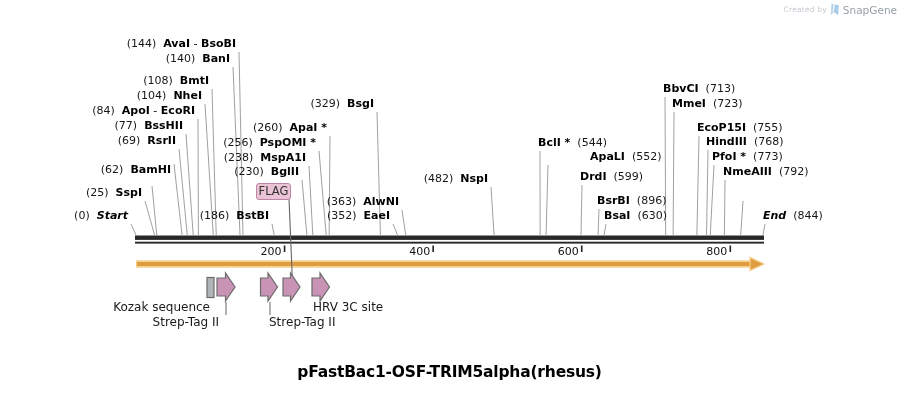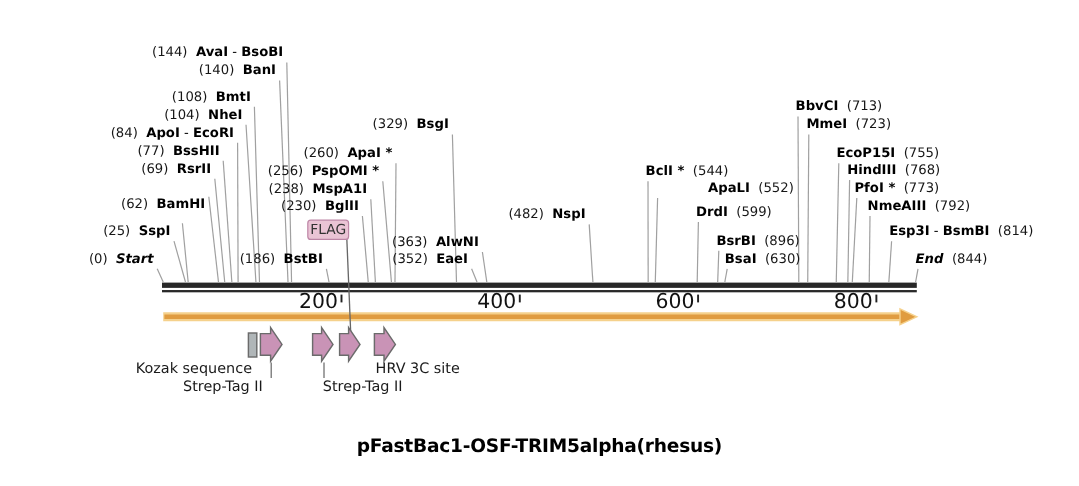--- a/index.html
+++ b/index.html
@@ -8,40 +8,48 @@
     font-family:"DejaVu Sans","Liberation Sans",sans-serif;
   }
   #map-svg{position:absolute;left:0;top:0;width:899px;height:405px;}
   #labels{position:absolute;left:0;top:0;width:899px;height:405px;}
   .site-label{position:absolute;white-space:nowrap;font-size:11px;line-height:13px;color:#161616;}
   .site-label .nm{font-weight:bold;color:#000;}
   .site-label .dsh{font-weight:normal;}
   .site-label.sleft .nm{margin-left:7px;}
   .site-label.sright .nm{margin-right:7px;}
   .site-label.italic .nm{font-style:italic;}
-  .ruler-num{position:absolute;font-size:17px;line-height:12px;color:#111;white-space:nowrap;}
+  .ruler-num{position:absolute;font-size:11px;line-height:12px;color:#111;white-space:nowrap;}
   .feat-label{position:absolute;font-size:12px;line-height:13px;color:#1a1a1a;white-space:nowrap;}
   .flag-box{
     position:absolute;border-radius:3px;text-align:center;
     font-size:11.5px;color:#333;
   }
   .title-line{position:absolute;left:0;right:0;text-align:center;white-space:nowrap;}
   #map-title{top:363px;font-size:15.5px;font-weight:bold;letter-spacing:-0.2px;color:#000;}
   #map-length{top:383px;font-size:12px;color:#222;}
   #watermark{
     position:absolute;top:3px;right:2px;display:flex;align-items:center;gap:3px;
   }
   #wm-created{font-size:7.5px;color:#c5cad0;letter-spacing:0.2px;}
   #wm-brand{font-size:10.5px;color:#98a1a8;}
 </style>
 </head>
 <body>
 
 <div id="stage">
 
+  <div id="watermark">
+    <span id="wm-created">Created by</span>
+    <svg width="10" height="13" viewBox="0 0 10 13">
+      <path d="M1.5 0.8 L8.8 2.2 L8.2 12.2 L4.6 9.4 L1.0 11.4 Z" fill="#a9cde9"></path>
+      <path d="M3.2 1.2 L5.0 1.6 L3.4 10.2 L2.4 10.8 Z" fill="#ffffff" opacity="0.85"></path>
+    </svg>
+    <span id="wm-brand">SnapGene</span>
+  </div>
 
   <svg id="map-svg">
       <line x1="131" y1="224" x2="136" y2="235" stroke="#a0a0a0" stroke-width="1"></line>
       <line x1="145" y1="201" x2="154.5722748815166" y2="235" stroke="#a0a0a0" stroke-width="1"></line>
       <line x1="152" y1="186" x2="156.8009478672986" y2="235" stroke="#a0a0a0" stroke-width="1"></line>
       <line x1="174" y1="164" x2="182.05924170616115" y2="235" stroke="#a0a0a0" stroke-width="1"></line>
       <line x1="179" y1="149" x2="187.25947867298578" y2="235" stroke="#a0a0a0" stroke-width="1"></line>
       <line x1="186" y1="134" x2="193.2026066350711" y2="235" stroke="#a0a0a0" stroke-width="1"></line>
       <line x1="198" y1="119" x2="198.40284360189574" y2="235" stroke="#a0a0a0" stroke-width="1"></line>
       <line x1="205" y1="104" x2="213.260663507109" y2="235" stroke="#a0a0a0" stroke-width="1"></line>
@@ -122,18 +130,17 @@
       <div class="site-label sright" style="top: 150px; left: 546px; margin-left: 44px;"><span class="nm"><span>ApaLI</span></span><span class="pos">(552)</span></div>
       <div class="site-label sright" style="top: 170px; left: 580px;"><span class="nm"><span>DrdI</span></span><span class="pos">(599)</span></div>
       <div class="site-label sright" style="top: 194px; left: 597px;"><span class="nm"><span>BsrBI</span></span><span class="pos">(896)</span></div>
       <div class="site-label sright" style="top: 209px; left: 604px;"><span class="nm"><span>BsaI</span></span><span class="pos">(630)</span></div>
       <div class="site-label sright" style="top: 82px; left: 663px;"><span class="nm"><span>BbvCI</span></span><span class="pos">(713)</span></div>
       <div class="site-label sright" style="top: 97px; left: 672px;"><span class="nm"><span>MmeI</span></span><span class="pos">(723)</span></div>
       <div class="site-label sright" style="top: 121px; left: 697px;"><span class="nm"><span>EcoP15I</span></span><span class="pos">(755)</span></div>
       <div class="site-label sright" style="top: 135px; left: 706px;"><span class="nm"><span>HindIII</span></span><span class="pos">(768)</span></div>
       <div class="site-label sright" style="top: 150px; left: 712px;"><span class="nm"><span>PfoI *</span></span><span class="pos">(773)</span></div>
       <div class="site-label sright" style="top: 165px; left: 723px;"><span class="nm"><span>NmeAIII</span></span><span class="pos">(792)</span></div>
-      <div class="site-label sright" style="top: 186px; left: 741px;"><span class="nm"><span>Esp3I</span><span class="dsh"> - </span><span>BsmBI</span></span><span class="pos">(814)</span></div>
       <div class="site-label sright italic" style="top: 209px; left: 763px;"><span class="nm"><span>End</span></span><span class="pos">(844)</span></div>
     </div>
 
   <div id="map-title" class="title-line">pFastBac1-OSF-TRIM5alpha(rhesus)</div>
 </div>
 
 </body></html>

